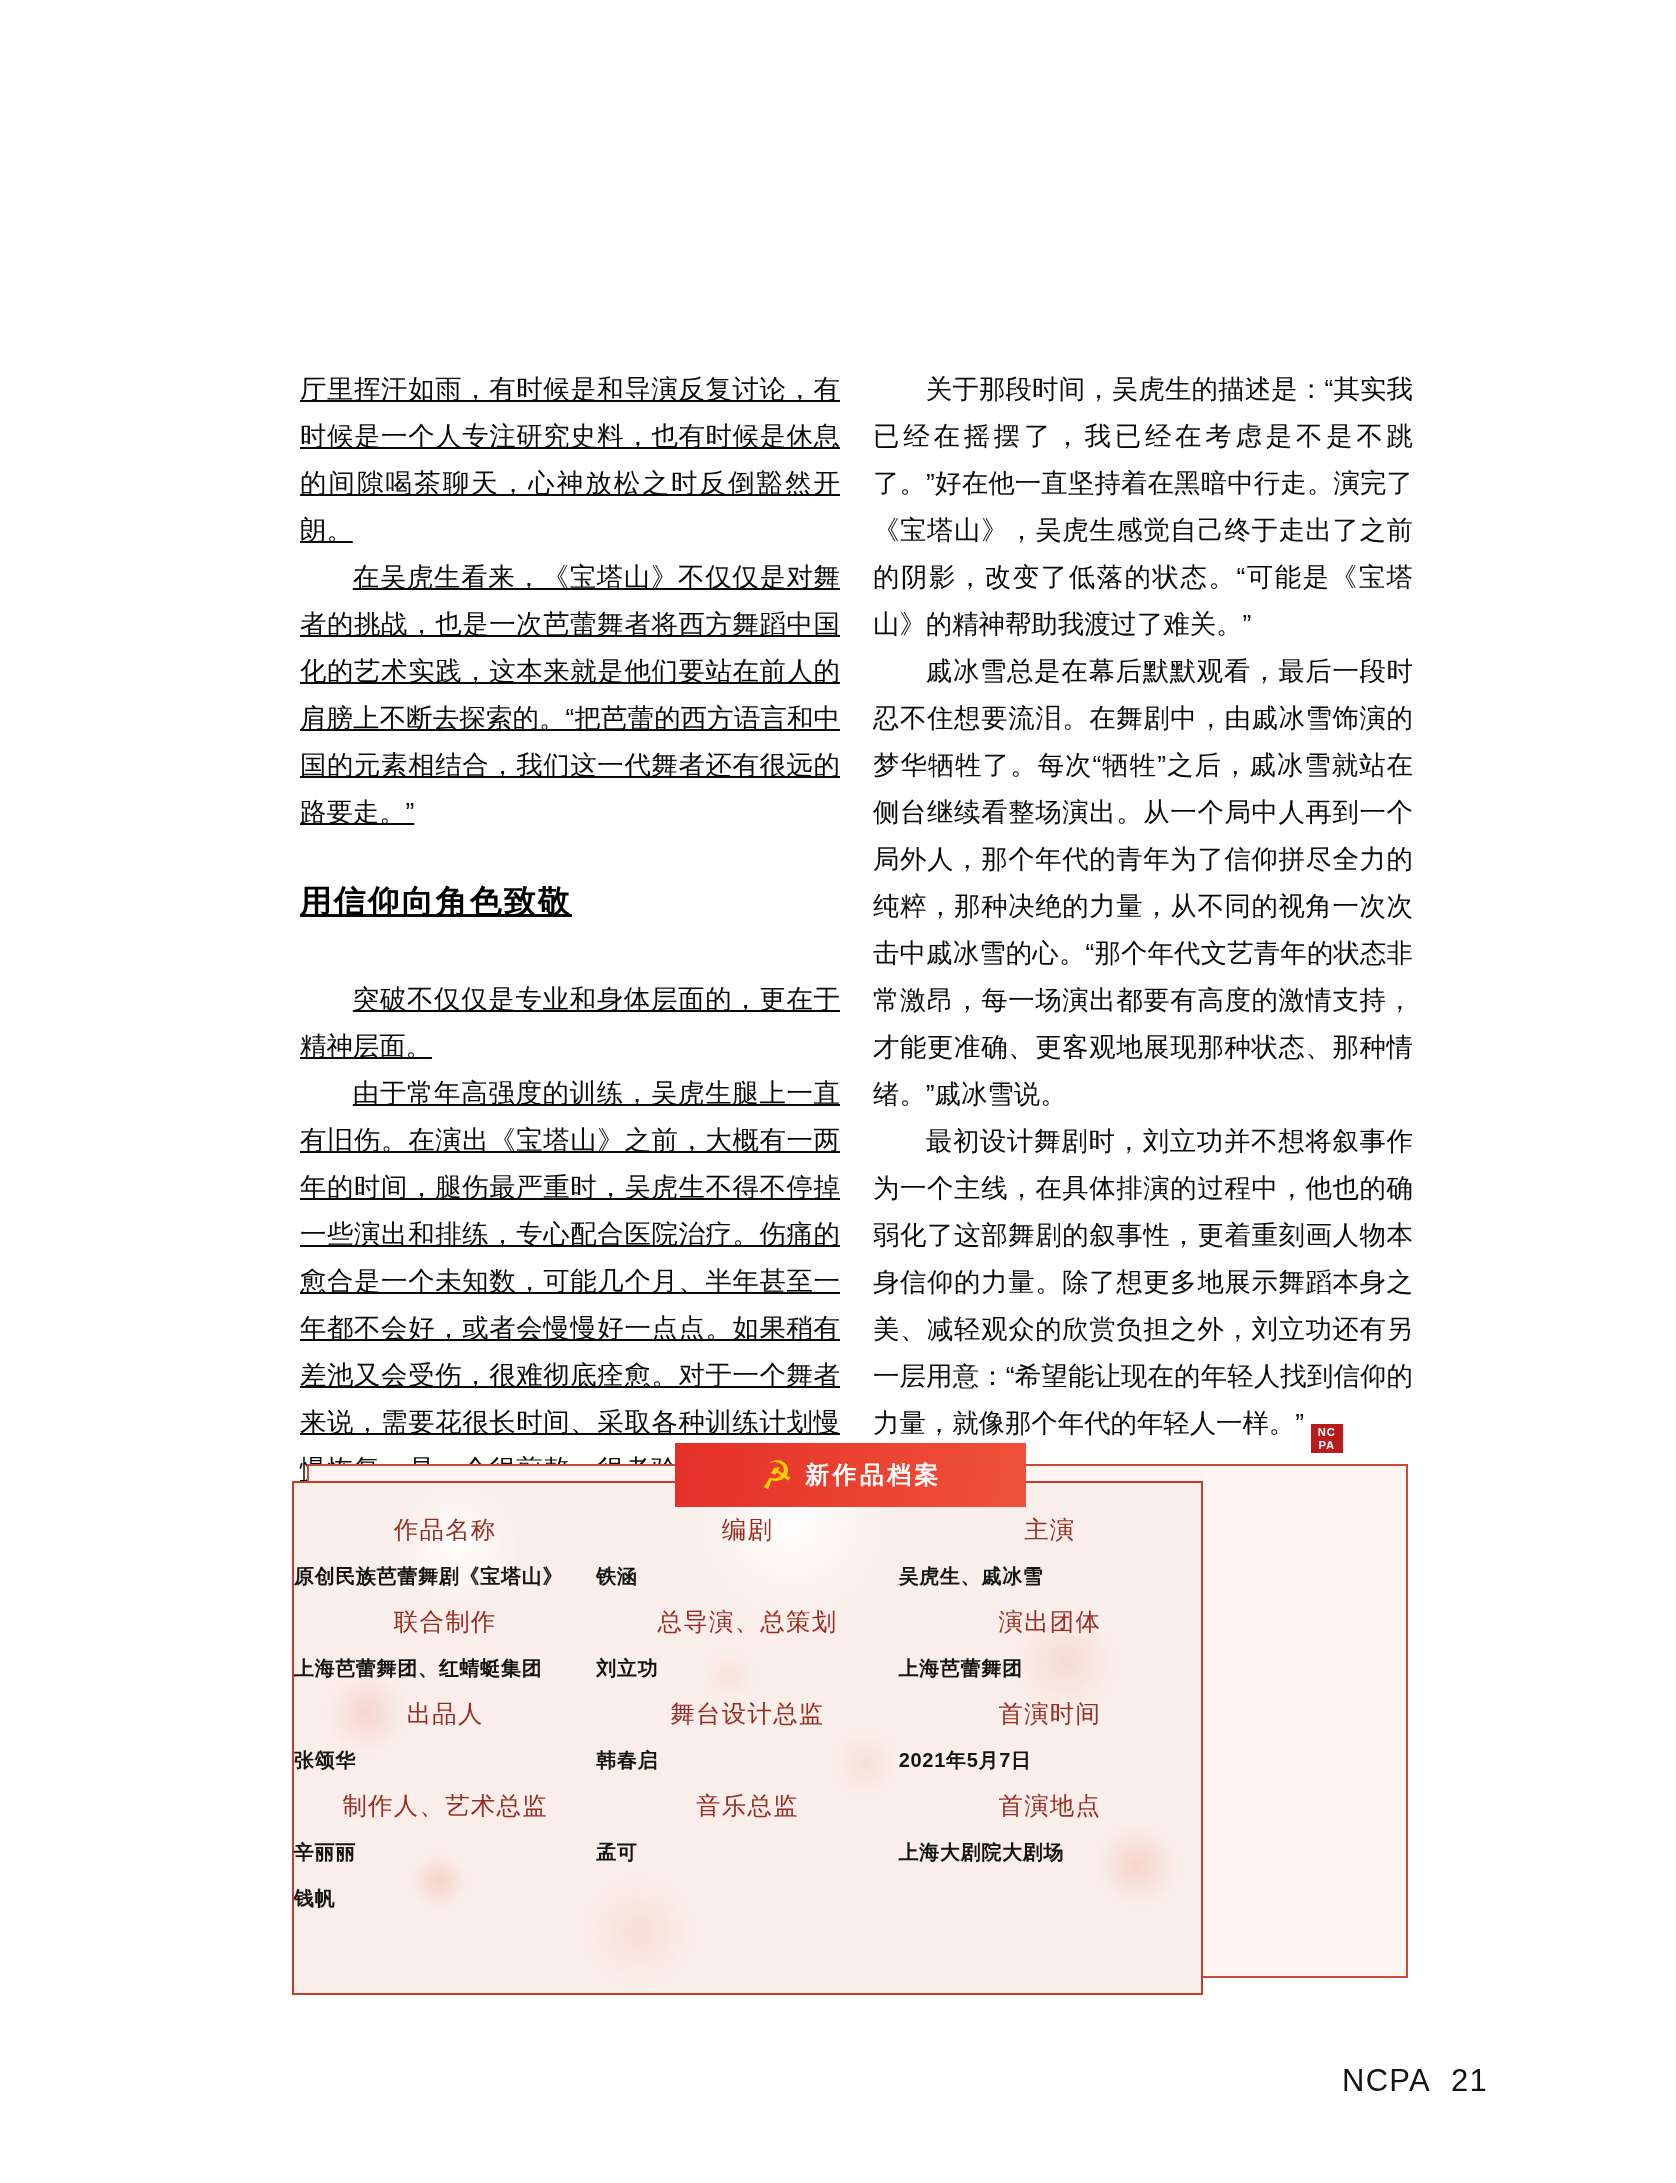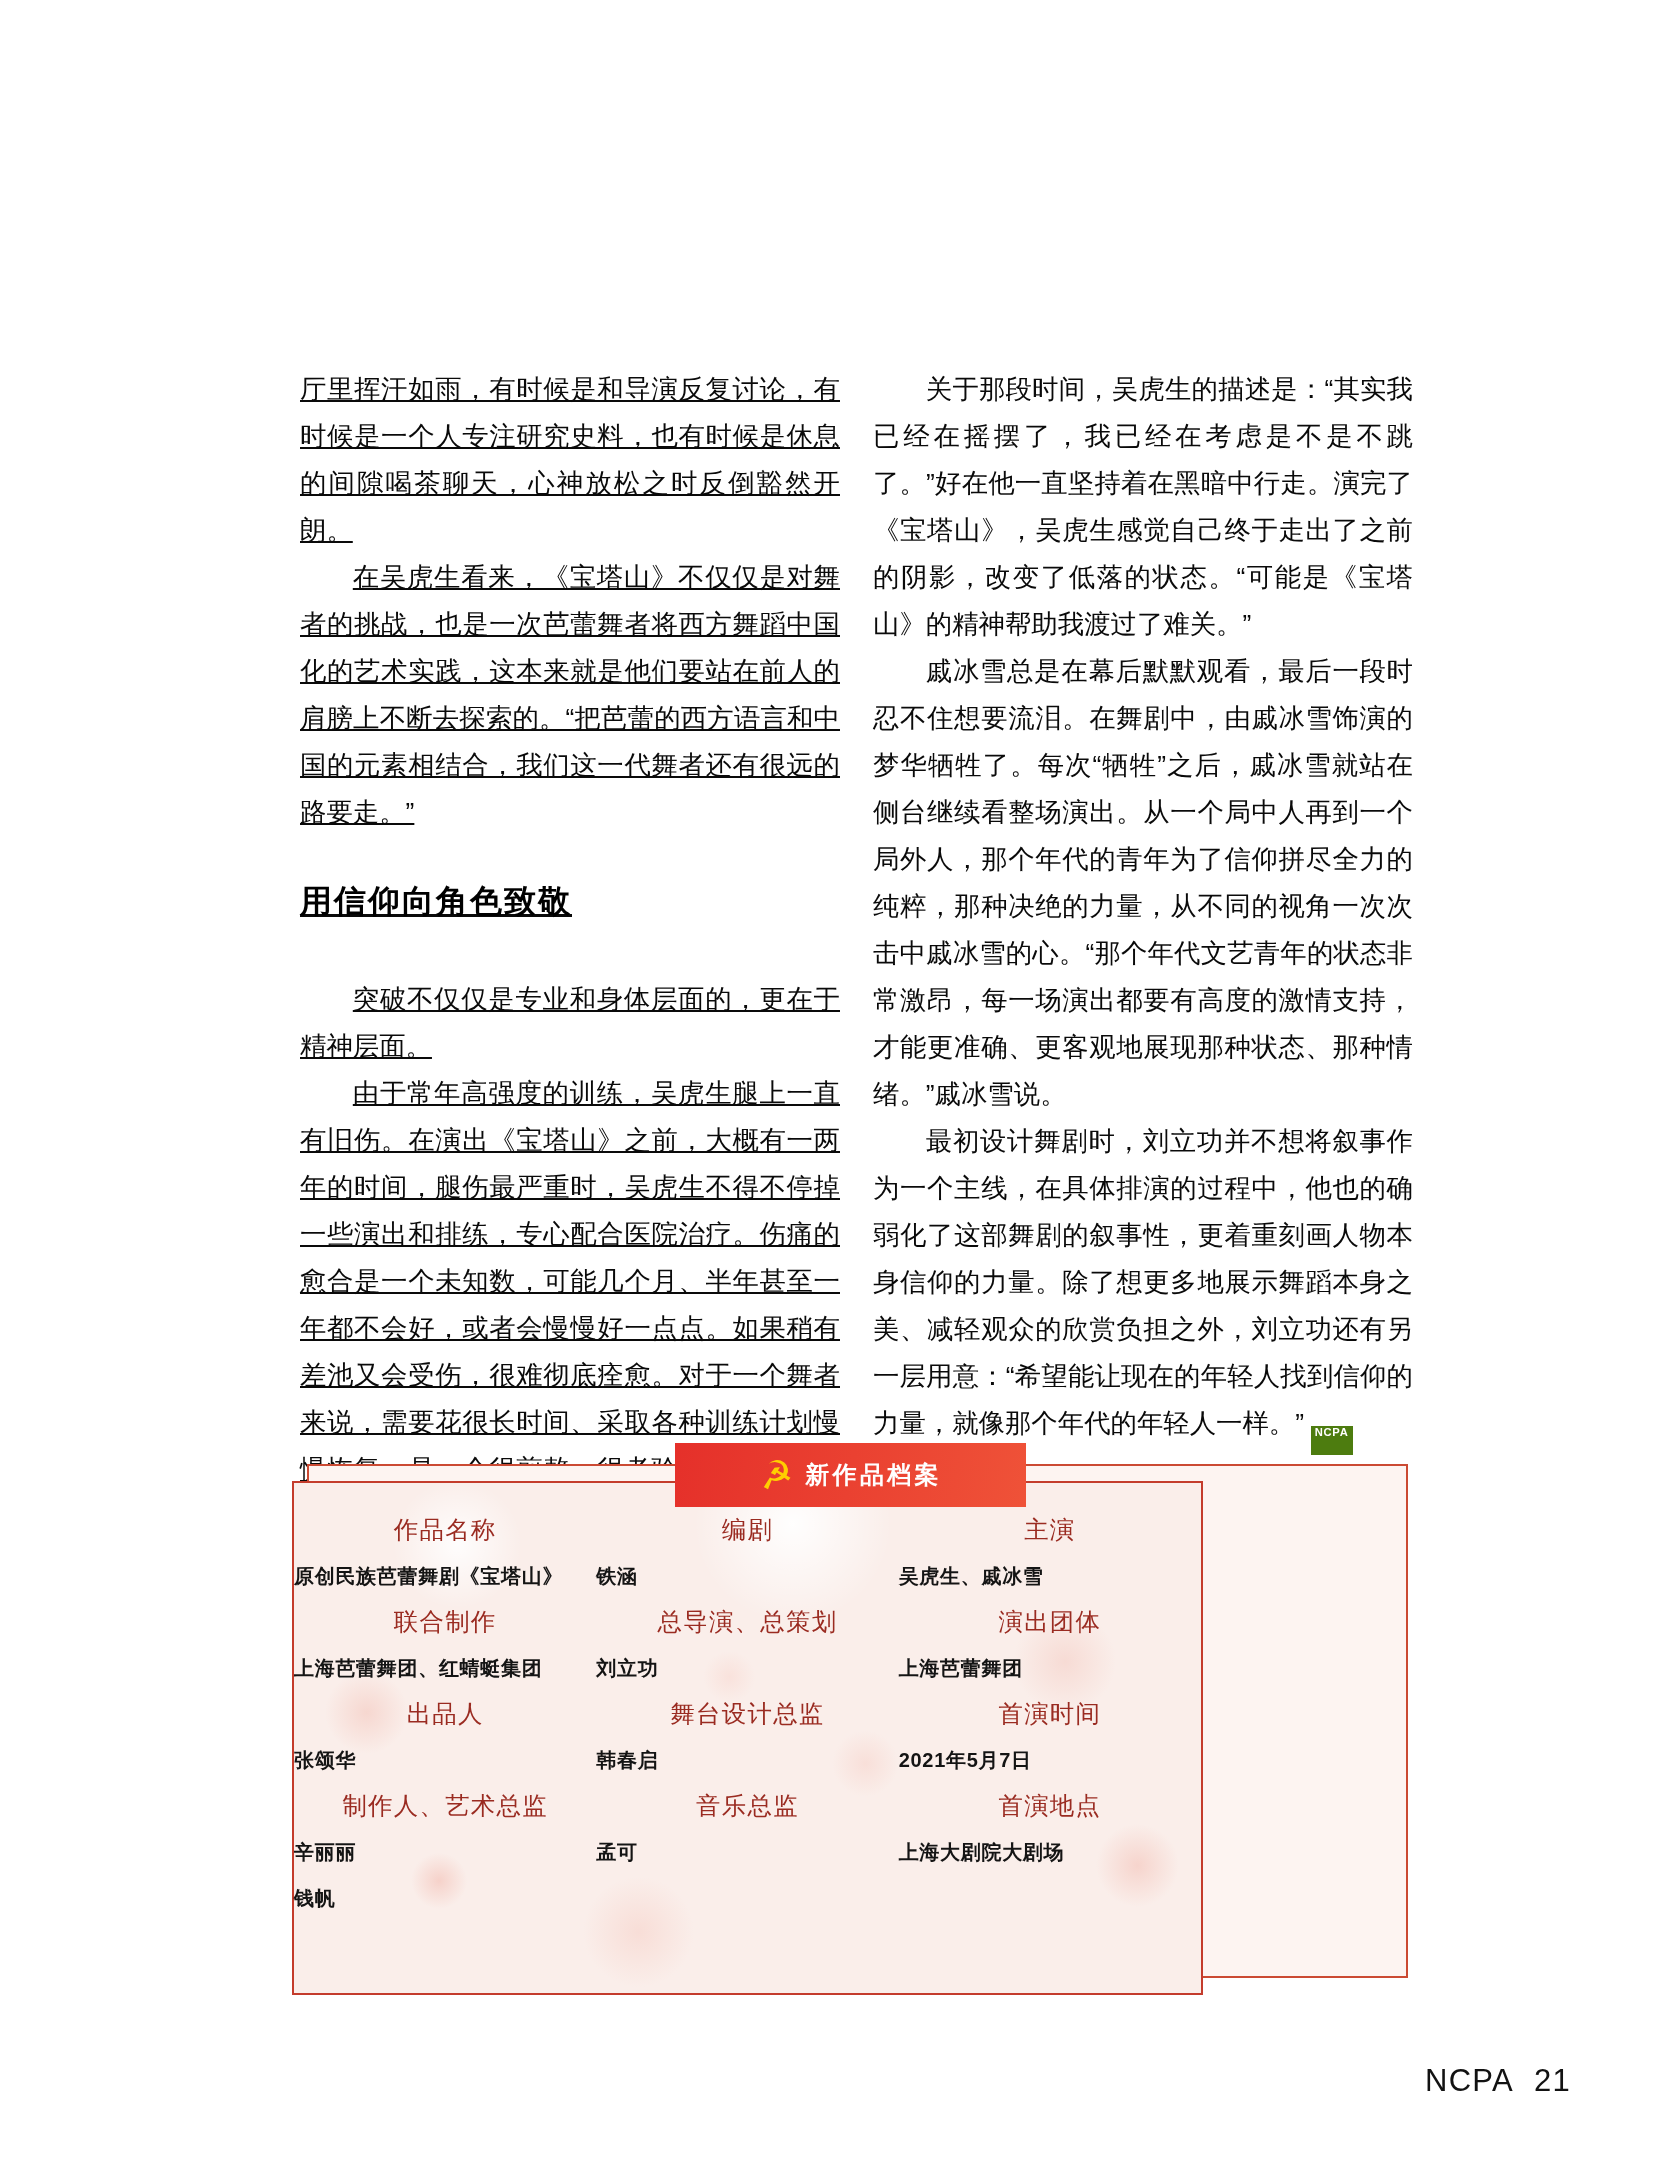--- a/index.html
+++ b/index.html
@@ -32,26 +32,26 @@
     font-size:32px;
     line-height:47px;
     font-weight:800;
     letter-spacing:2px;
     text-indent:0;
     color:#000;
   }
   
   .ncpa-seal{
     display:inline-flex;
-    flex-direction:row;
+    flex-direction:column;
     justify-content:center;
-    width:42px;height:29px;
+    width:32px;height:29px;
     margin-left:6.6px;
     vertical-align:-4px;
-    background:#4d7c0f;
+    background:#b91c1c;
     color:#ffffff;
     font-weight:700;
     font-size:11.2px;
     line-height:12.5px;
     text-align:center;
     text-indent:0;
     letter-spacing:0.7px;
   }
   .ncpa-seal span{display:block;}
   
@@ -123,21 +123,21 @@
     text-align:left;
     font-size:20px;
     line-height:46px;
     font-weight:700;
     color:#141414;
     letter-spacing:0.7px;
   }
   
   .footer{
     position:absolute;
-    left:1425px;top:2064px;
+    left:1342px;top:2064px;
     display:flex;gap:20px;
     font-size:31px;
     line-height:33px;
     color:#121212;
     letter-spacing:1.3px;
   }
 </style>
 </head>
 <body>
 

